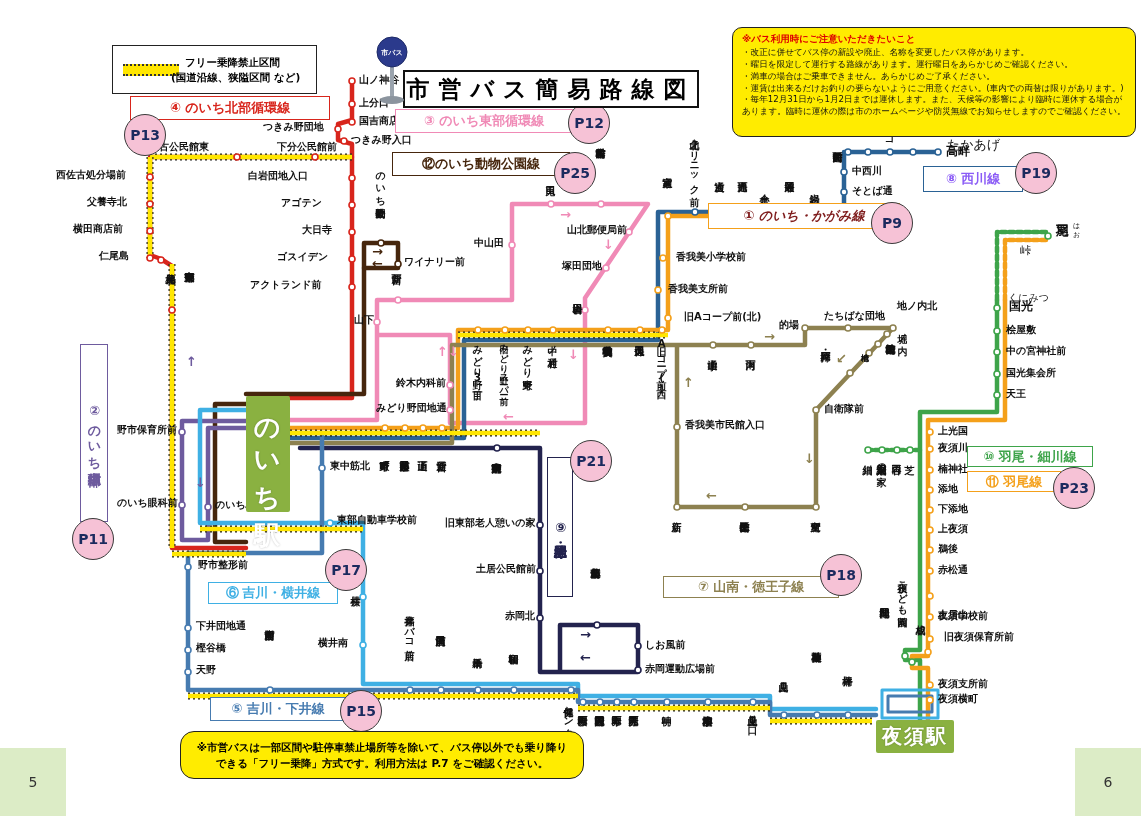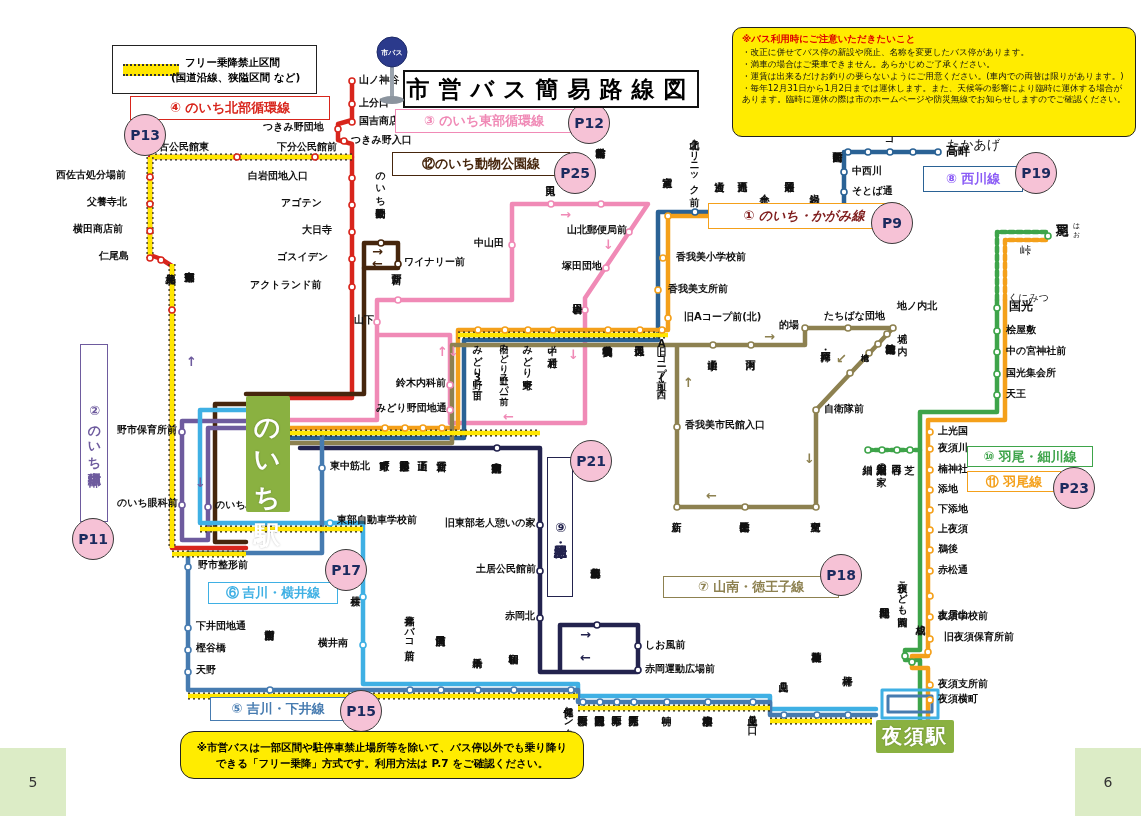--- a/index.html
+++ b/index.html
@@ -239,20 +239,21 @@
 
   <div id="legend-box">
     <div id="legend-band"></div>
     <div id="legend-line1">フリー乗降禁止区間</div>
     <div id="legend-line2">(国道沿線、狭隘区間 など)</div>
   </div>
 
   <div id="notice-box">
     <div id="notice-title">※バス利用時にご注意いただきたいこと</div>
     <div class="notice-item">・改正に併せてバス停の新設や廃止、名称を変更したバス停があります。</div>
+    <div class="notice-item">・曜日を限定して運行する路線があります。運行曜日をあらかじめご確認ください。</div>
     <div class="notice-item">・満車の場合はご乗車できません。あらかじめご了承ください。</div>
     <div class="notice-item">・運賃は出来るだけお釣りの要らないようにご用意ください。(車内での両替は限りがあります。)</div>
     <div class="notice-item">・毎年12月31日から1月2日までは運休します。また、天候等の影響により臨時に運休する場合があります。臨時に運休の際は市のホームページや防災無線でお知らせしますのでご確認ください。</div>
   </div>
 
   <div id="free-note">
     <div>※市営バスは一部区間や駐停車禁止場所等を除いて、バス停以外でも乗り降り</div>
     <div>できる「フリー乗降」方式です。利用方法は P.7 をご確認ください。</div>
   </div>
 

